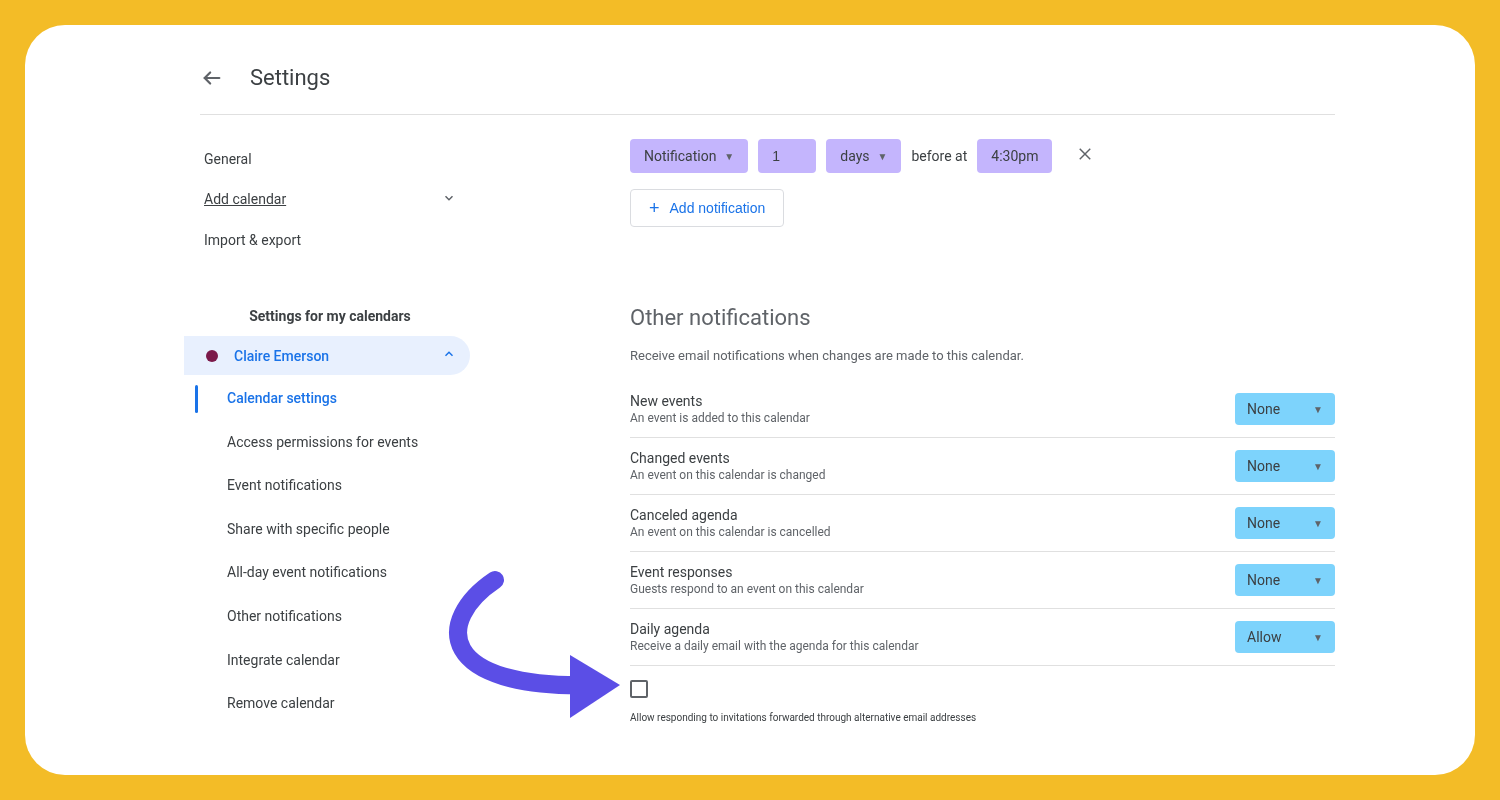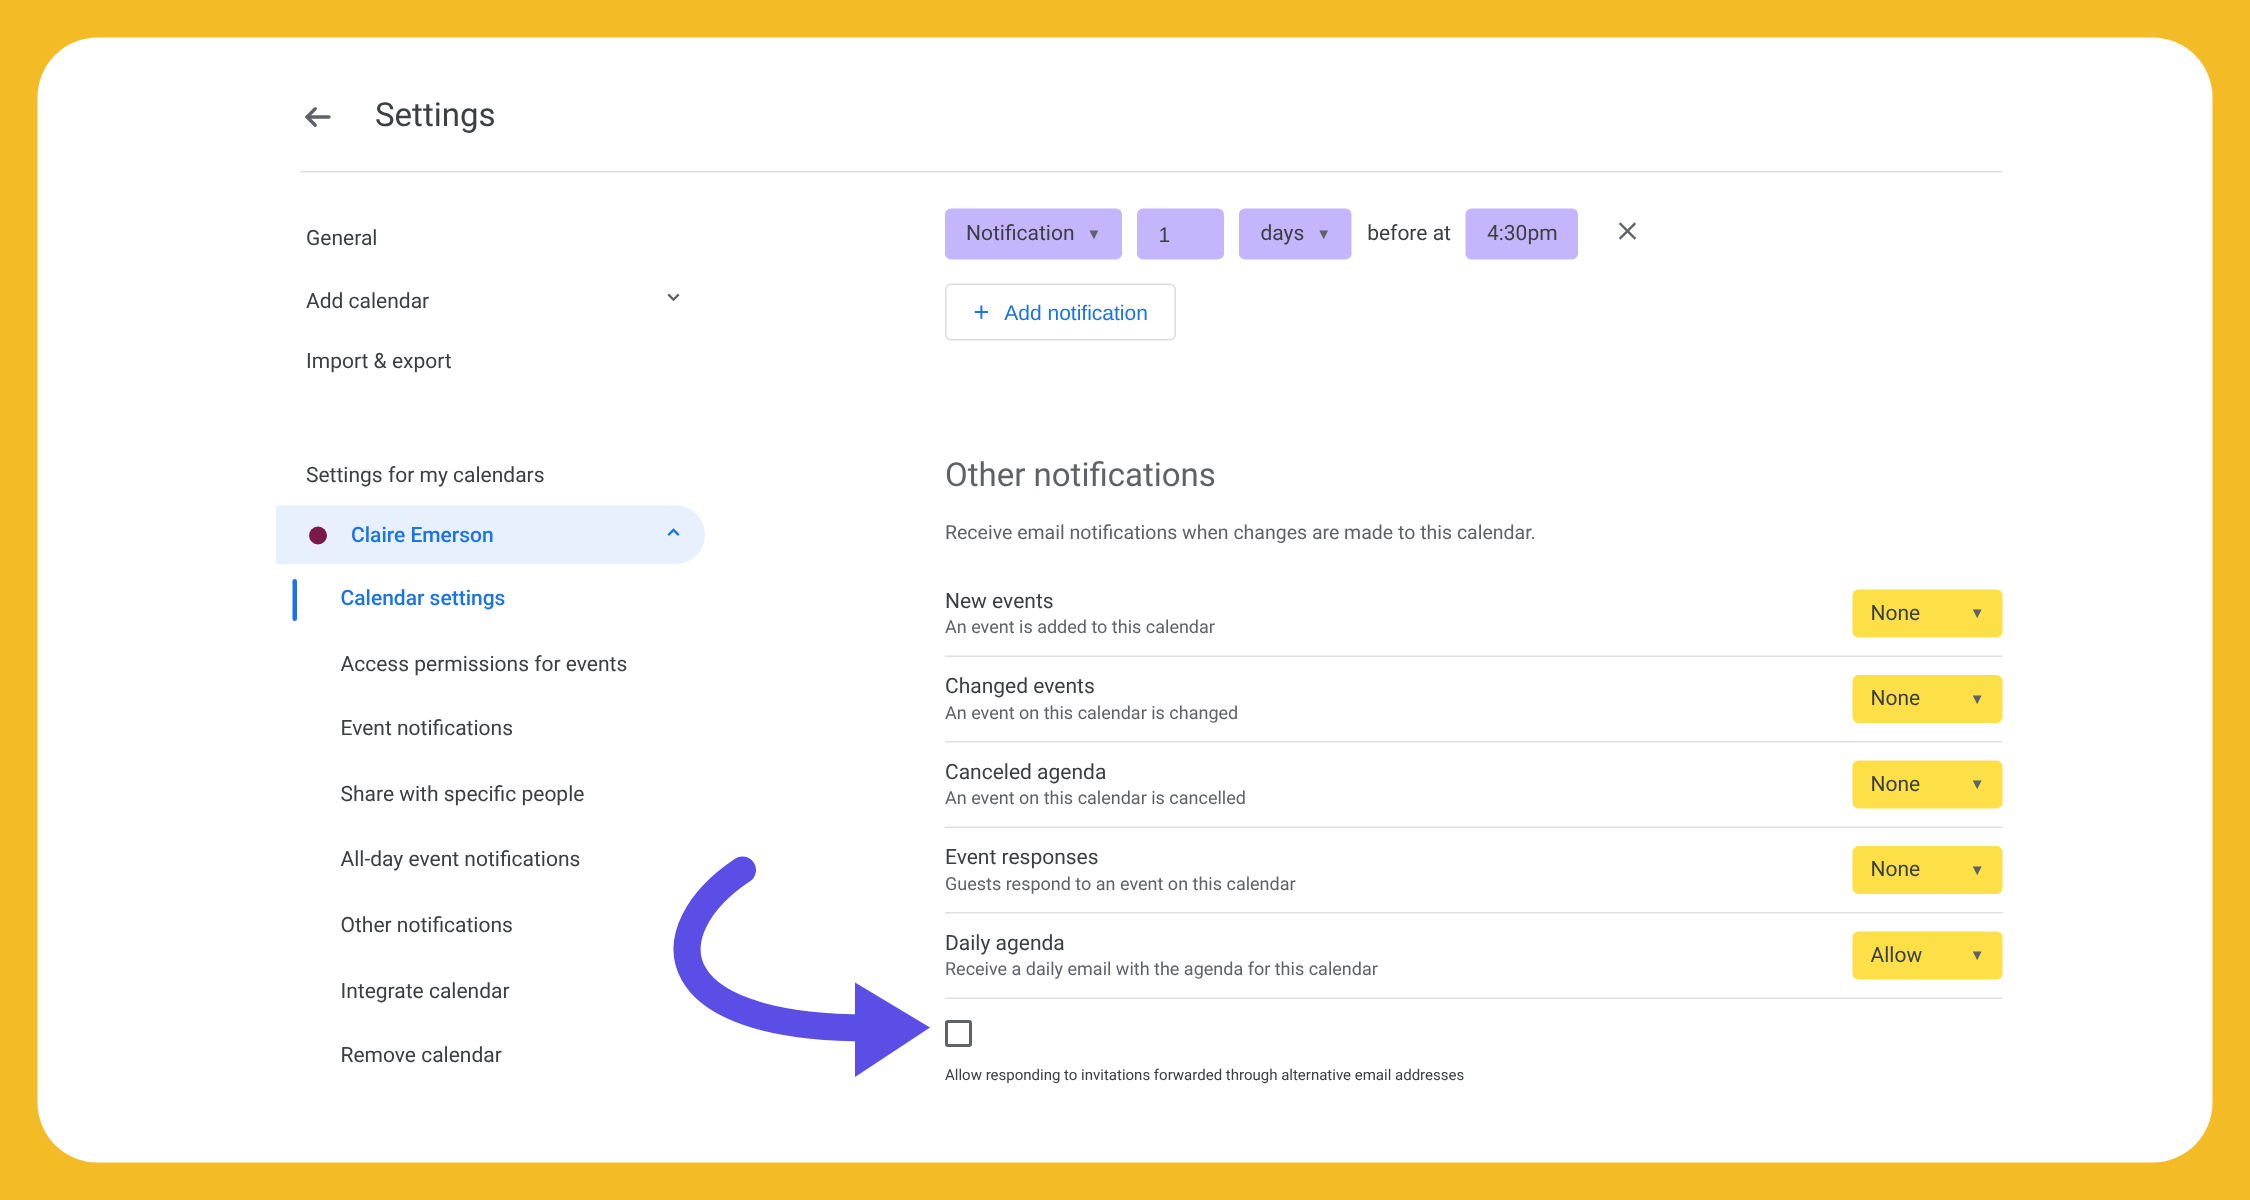--- a/index.html
+++ b/index.html
@@ -47,29 +47,31 @@
   .sidebar { width: 280px; flex-shrink: 0; }
   .main { flex: 1; padding-left: 160px; padding-top: 0px; }
   .sb-top-item, .sb-add {
     font-size: 14px;
     color: #3c4043;
     padding: 12px 14px;
   }
   .sb-add {
     display: flex;
     justify-content: space-between;
-    align-items: flex-end;
+    align-items: flex-start;
+    text-decoration: underline;
   }
   .chevron-icon { color: #5f6368; }
   .sb-section-title {
     font-size: 14px;
     color: #3c4043;
-    font-weight: 400;
+    font-weight: 700;
     padding: 12px 14px;
     margin-top: 36px;
+    text-align: center;
   }
   .calendar-item {
     display: flex;
     align-items: center;
     justify-content: space-between;
     background: #e8f0fe;
     padding: 10px 14px;
     border-radius: 0 22px 22px 0;
     margin-left: -6px;
   }
@@ -150,21 +152,21 @@
   .notif-table-row {
     display: flex;
     justify-content: space-between;
     align-items: center;
     padding: 12px 0;
     border-bottom: 1px solid #e0e0e0;
   }
   .ntr-label { font-size: 14px; color: #3c4043; }
   .ntr-desc { font-size: 12px; color: #5f6368; margin-top: 2px; }
   .dropdown {
-    background: #fde047;
+    background: #7dd3fc;
     border-radius: 4px;
     padding: 8px 12px;
     display: flex;
     align-items: center;
     gap: 20px;
     min-width: 100px;
     justify-content: space-between;
   }
   .dropdown span:first-child { font-size: 14px; color: #3c4043; }
   .checkbox-row {

